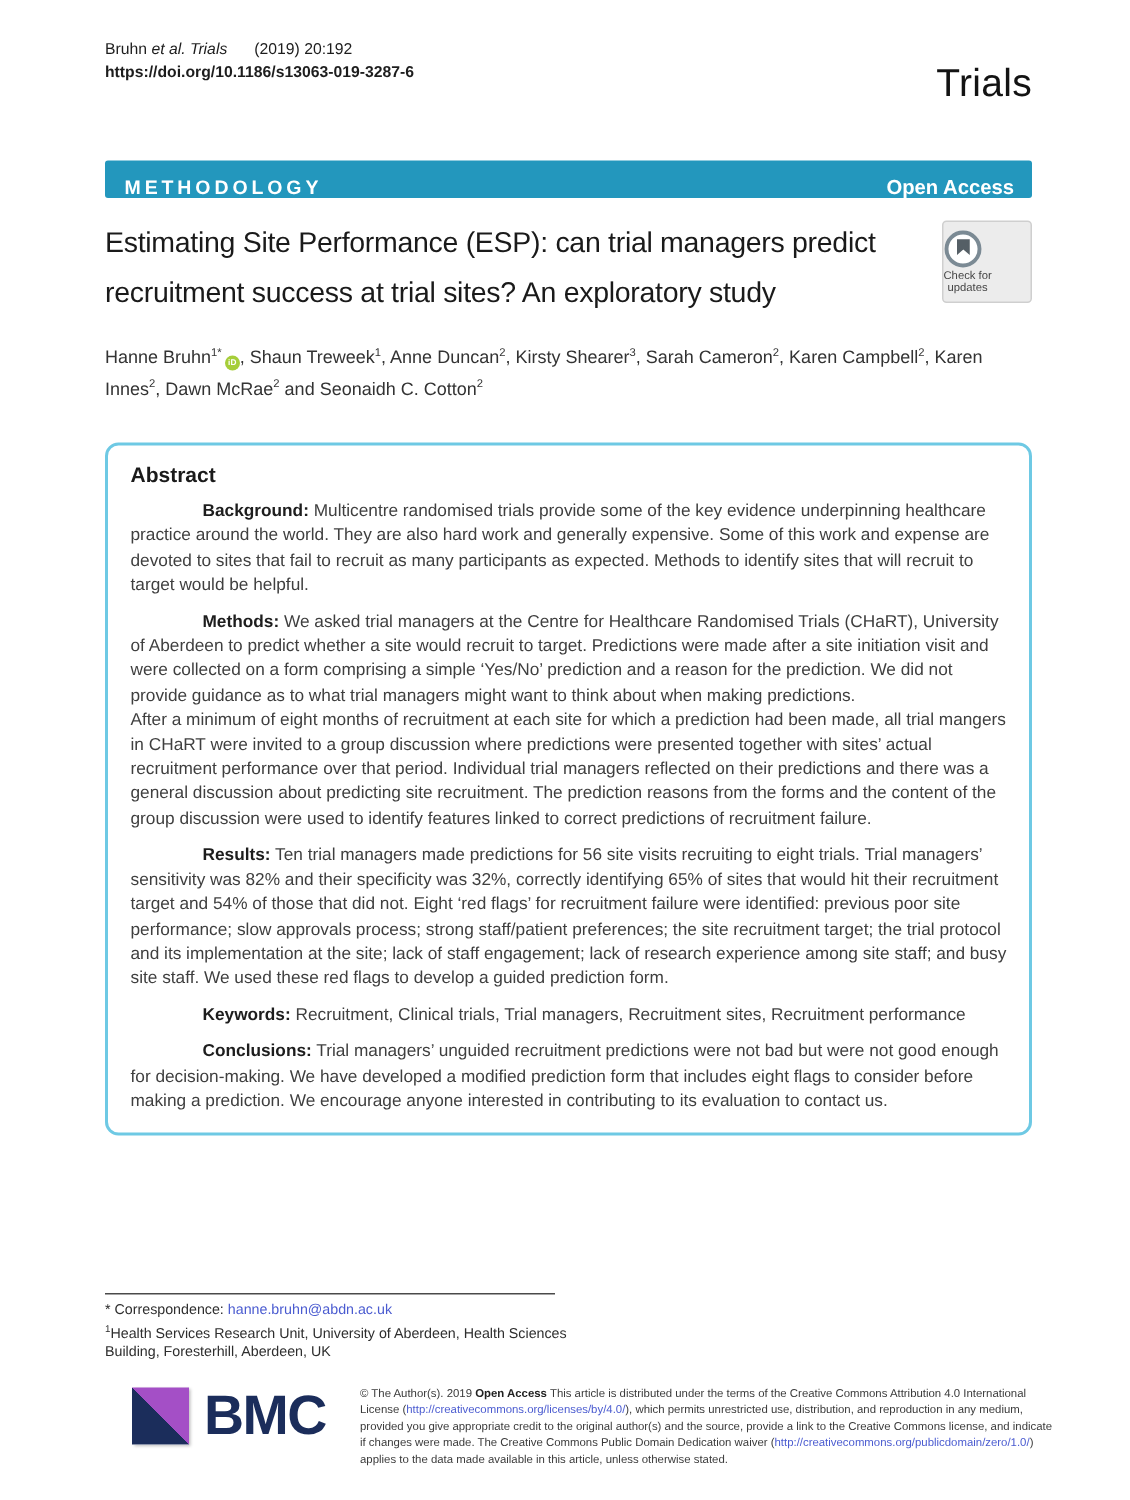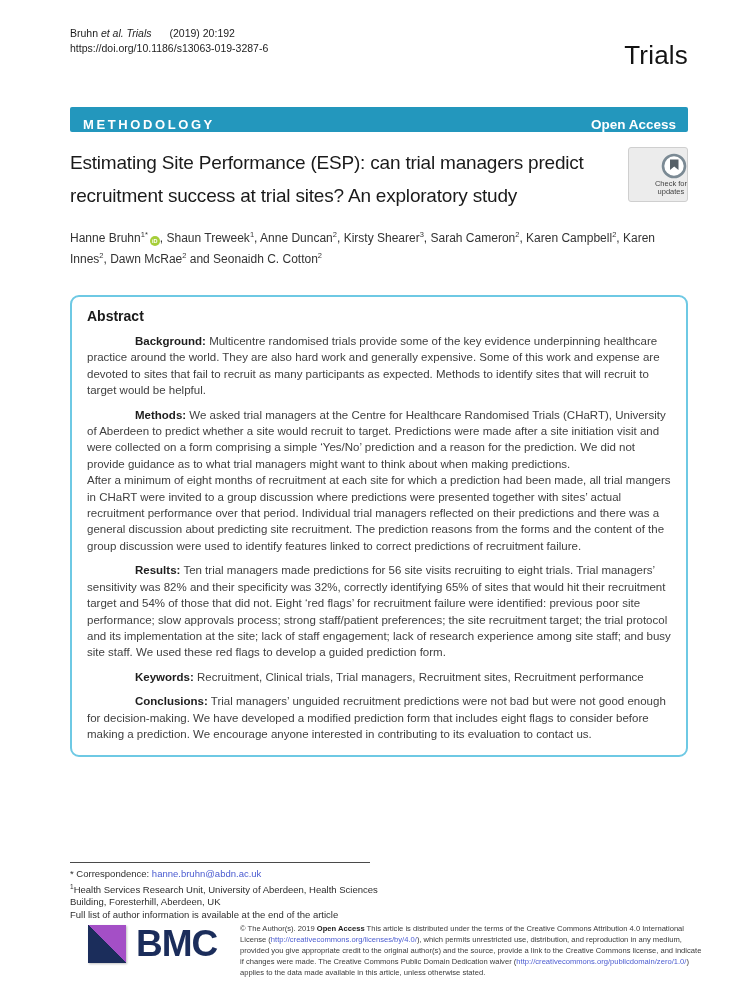--- a/index.html
+++ b/index.html
@@ -29,21 +29,21 @@
 
   
   .title-block { margin: 15px 65px 0 70px; position: relative; }
   .article-title {
     font-size: 19px; line-height: 32.5px; font-weight: normal; color: #1a1a1a;
     width: 548px; letter-spacing: -0.2px;
   }
   .check-badge {
     position: absolute; right: 0; top: 0; width: 60px; height: 55px;
     background: #ececec; border: 1px solid #cfcfcf; border-radius: 3px;
-    display: flex; flex-direction: column; align-items: flex-end; justify-content: center;
+    display: flex; flex-direction: column; align-items: flex-start; justify-content: center;
     cursor: pointer;
   }
   .check-badge svg { display: block; margin-bottom: 1px; }
   .check-badge .badge-text { font-size: 7.5px; line-height: 8.5px; color: #444; text-align: center; }
 
   
   .authors { margin: 14px 65px 0 70px; font-size: 12px; line-height: 17px; color: #333; width: 620px; }
   .authors sup { font-size: 7.5px; vertical-align: super; }
   .orcid-icon {
     display: inline-block; width: 10px; height: 10px; border-radius: 50%;
@@ -82,21 +82,21 @@
   .copyright .cr-bold { font-weight: bold; color: #222; }
 </style>
 </head>
 <body>
 
 <div class="page">
 
   <div class="header-row">
     <div class="citation">
       <div><span>Bruhn </span><span class="ital">et al. Trials</span><span class="cite-info">(2019) 20:192</span></div>
-      <div><a class="doi" style="color:#1d1d1d; text-decoration:none;">https://doi.org/10.1186/s13063-019-3287-6</a></div>
+      <div><a class="doi" style="color:#1d1d1d; text-decoration:none;font-weight:bold;">https://doi.org/10.1186/s13063-019-3287-6</a></div>
     </div>
     <div class="journal-logo">Trials</div>
   </div>
 
   <div class="banner">
     <span class="section-label">METHODOLOGY</span>
     <span class="access-label">Open Access</span>
   </div>
 
   <div class="title-block">
@@ -124,21 +124,20 @@
     <p class="abs-para cont"><span>After a minimum of eight months of recruitment at each site for which a prediction had been made, all trial mangers in CHaRT were invited to a group discussion where predictions were presented together with sites’ actual recruitment performance over that period. Individual trial managers reflected on their predictions and there was a general discussion about predicting site recruitment. The prediction reasons from the forms and the content of the group discussion were used to identify features linked to correct predictions of recruitment failure.</span></p>
     <p class="abs-para"><span class="abs-label">Results:</span> <span>Ten trial managers made predictions for 56 site visits recruiting to eight trials. Trial managers’ sensitivity was 82% and their specificity was 32%, correctly identifying 65% of sites that would hit their recruitment target and 54% of those that did not. Eight ‘red flags’ for recruitment failure were identified: previous poor site performance; slow approvals process; strong staff/patient preferences; the site recruitment target; the trial protocol and its implementation at the site; lack of staff engagement; lack of research experience among site staff; and busy site staff. We used these red flags to develop a guided prediction form.</span></p>
     <p class="abs-para"><span class="abs-label">Keywords:</span> <span>Recruitment, Clinical trials, Trial managers, Recruitment sites, Recruitment performance</span></p>
     <p class="abs-para"><span class="abs-label">Conclusions:</span> <span>Trial managers’ unguided recruitment predictions were not bad but were not good enough for decision-making. We have developed a modified prediction form that includes eight flags to consider before making a prediction. We encourage anyone interested in contributing to its evaluation to contact us.</span></p>
   </div>
 
   <div class="footnotes">
     <div class="foot-rule"></div>
     <div class="fn-line"><span>* Correspondence: </span><a class="link">hanne.bruhn@abdn.ac.uk</a></div>
     <div class="fn-line"><sup>1</sup><span>Health Services Research Unit, University of Aberdeen, Health Sciences Building, Foresterhill, Aberdeen, UK</span></div>
-    <div class="fn-line">Full list of author information is available at the end of the article</div>
   </div>
 
   <div class="footer-row">
     <div class="bmc-logo">
       <div class="bmc-square"></div>
       <div class="bmc-text">BMC</div>
     </div>
     <div class="copyright"><span>© The Author(s). 2019 </span><span class="cr-bold">Open Access</span><span> This article is distributed under the terms of the Creative Commons Attribution 4.0 International License (</span><a class="link">http://creativecommons.org/licenses/by/4.0/</a><span>), which permits unrestricted use, distribution, and reproduction in any medium, provided you give appropriate credit to the original author(s) and the source, provide a link to the Creative Commons license, and indicate if changes were made. The Creative Commons Public Domain Dedication waiver (</span><a class="link">http://creativecommons.org/publicdomain/zero/1.0/</a><span>) applies to the data made available in this article, unless otherwise stated.</span></div>
   </div>
 

